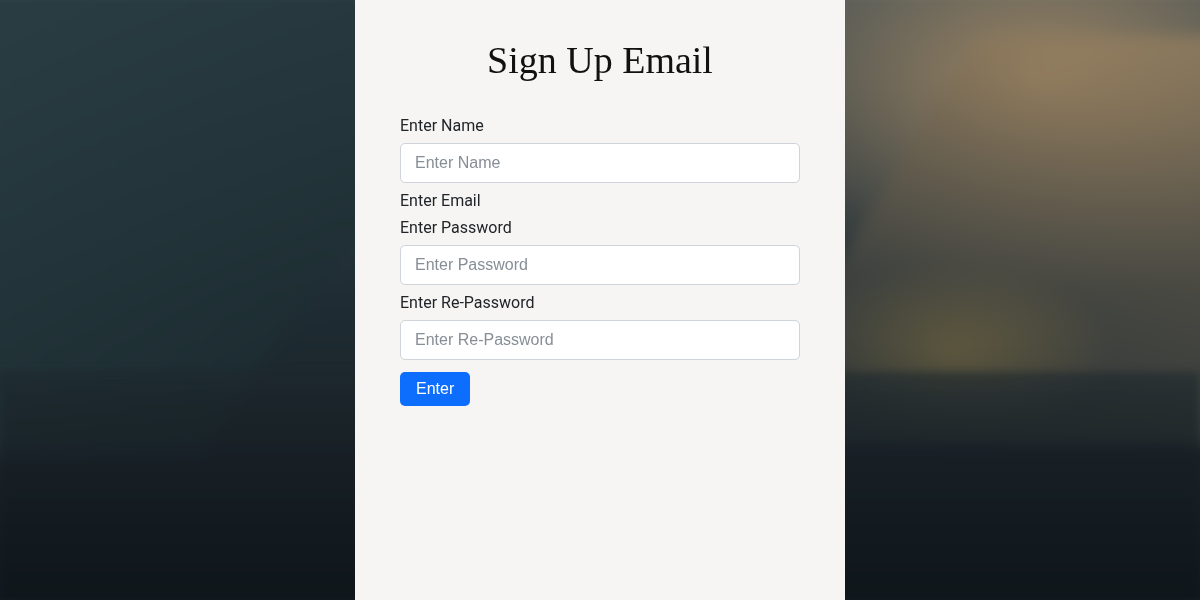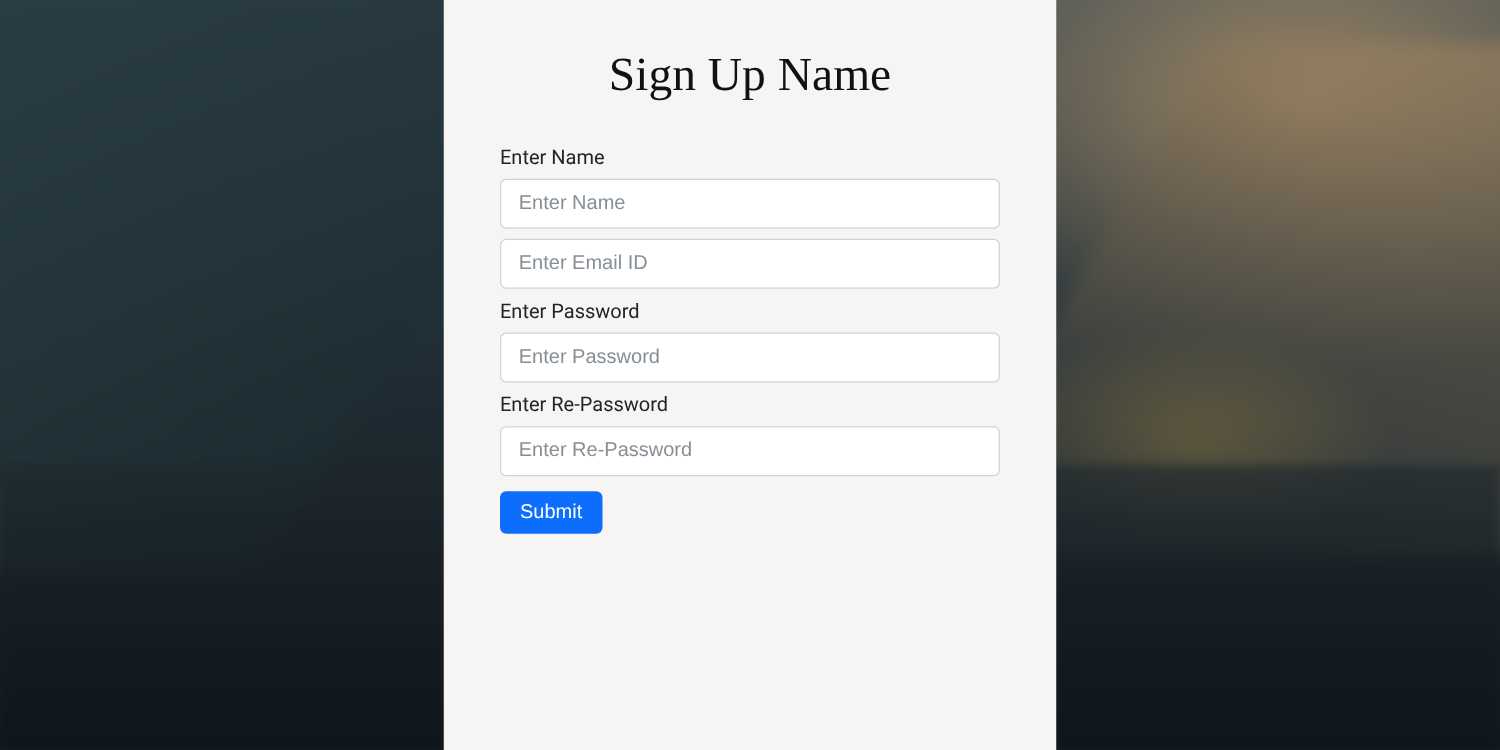--- a/index.html
+++ b/index.html
@@ -108,35 +108,35 @@
       margin-top: 4px;
     }
   </style>
 </head>
 <body>
 
 <div class="bg"></div>
 <div class="reflection"></div>
 
 <div class="card">
-  <h1 class="form-title">Sign Up Name</h1>
+  <h1 class="form-title">Sign Up Email</h1>
 
   <div class="form-group">
     <label class="form-label">Enter Name</label>
     <input type="text" class="form-input" placeholder="Enter Name" style="">
   </div>
 
   <div class="form-group">
-    <input type="text" class="form-input" placeholder="Enter Email ID" style="">
+    <label class="form-label">Enter Email</label>
   </div>
 
   <div class="form-group">
     <label class="form-label">Enter Password</label>
     <input type="password" class="form-input" placeholder="Enter Password" style="">
   </div>
 
   <div class="form-group">
     <label class="form-label">Enter Re-Password</label>
     <input type="password" class="form-input" placeholder="Enter Re-Password" style="">
   </div>
 
-  <button class="submit-btn">Submit</button>
+  <button class="submit-btn">Enter</button>
 </div>
 
 </body></html>

